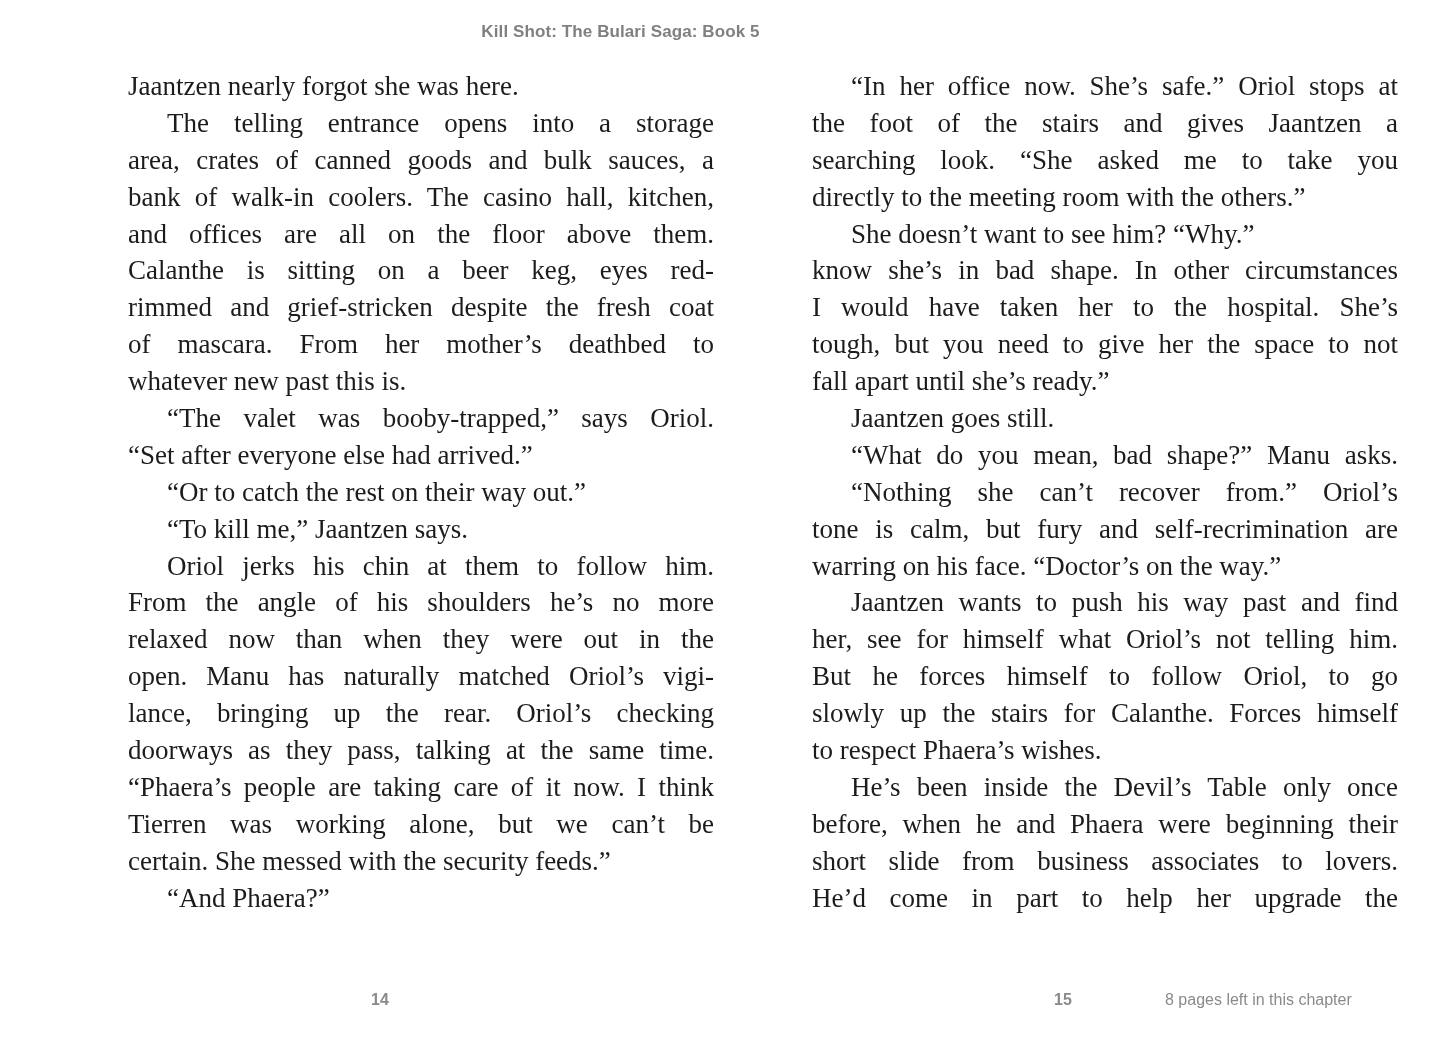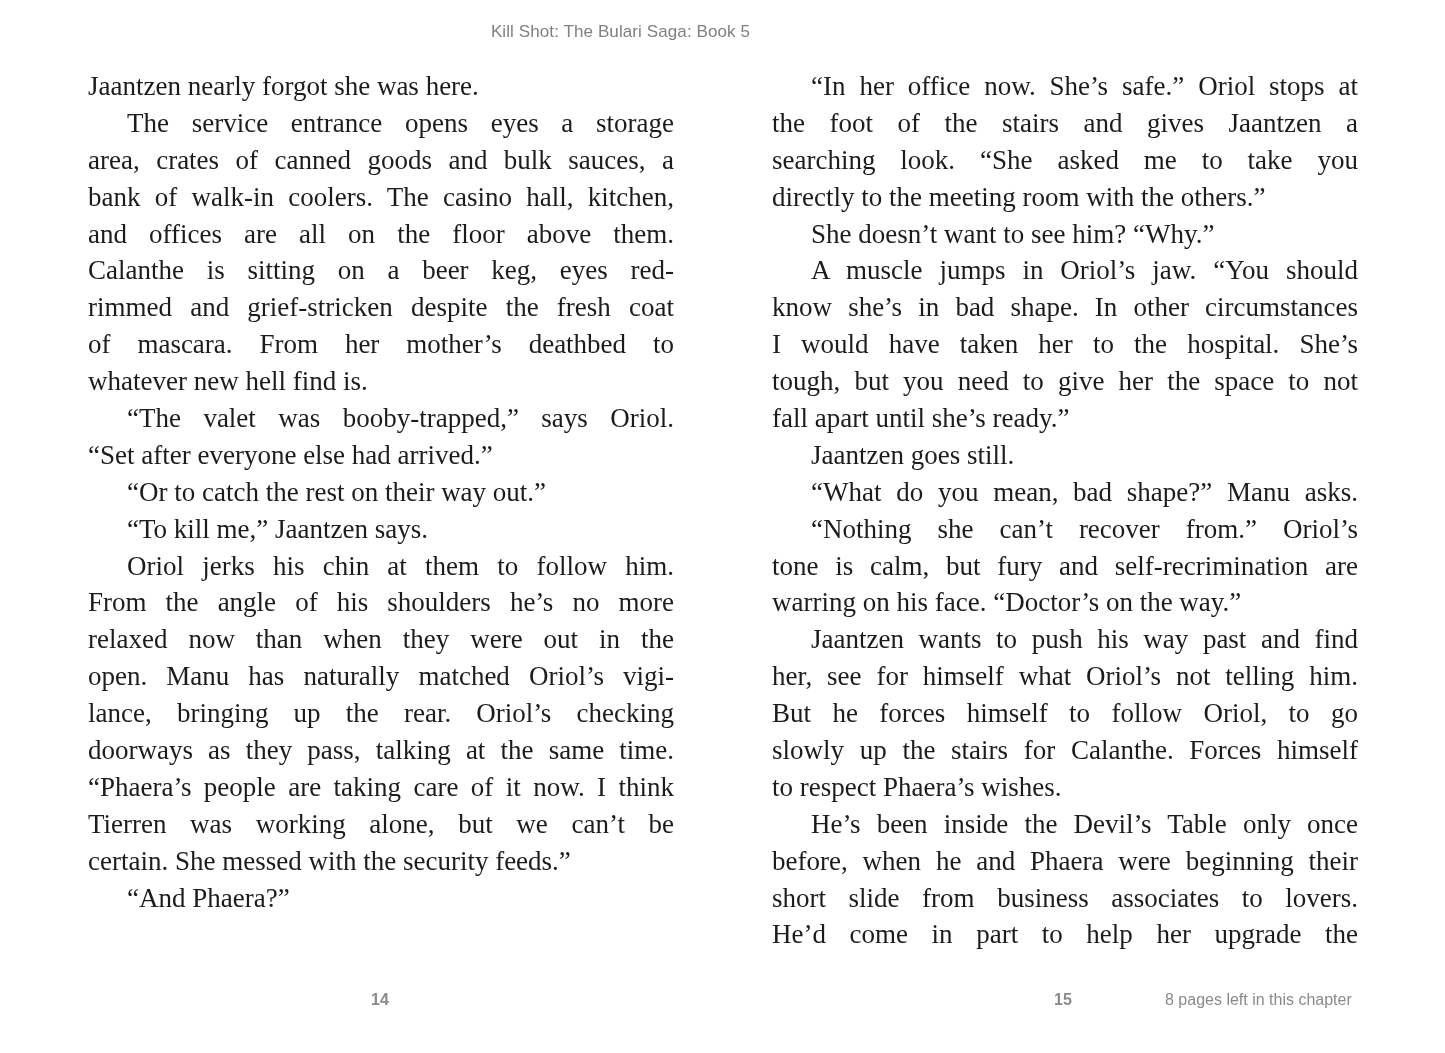--- a/index.html
+++ b/index.html
@@ -8,26 +8,27 @@
     background: #ffffff;
     position: relative;
     overflow: hidden;
     font-family: "Liberation Serif", "DejaVu Serif", serif;
     color: #1c1c1c;
   }
   .book-title {
     position: absolute; top: 22px; left: 0; width: 1241px;
     text-align: center;
     font-family: "Liberation Sans", "DejaVu Sans", sans-serif;
-    font-weight: normal; font-size: 17px; color: #808080;
+    font-weight: bold; font-size: 17px; color: #808080;
     letter-spacing: 0.1px;
   }
   .page {
     position: absolute; top: 68px;
     width: 586px;
+    margin-left: 40px;
   }
   .page.left { left: 88px; }
   .page.right { left: 772px; }
   .line {
     height: 36.9px;
     line-height: 36.9px;
     font-size: 27px;
     white-space: nowrap;
     text-align: justify;
     text-align-last: justify;
@@ -45,28 +46,28 @@
   .pn-right { left: 1054px; text-align: right; }
   .pages-left { left: 1149px; margin-left: 16px; }
 </style>
 </head>
 <body>
 
 <div class="book-title">Kill Shot: The Bulari Saga: Book 5</div>
 
 <div class="page left" id="left-page">
     <div class="line last">Jaantzen nearly forgot she was here.</div>
-    <div class="line indent">The service entrance opens eyes a storage</div>
+    <div class="line indent">The telling entrance opens into a storage</div>
     <div class="line">area, crates of canned goods and bulk sauces, a</div>
     <div class="line">bank of walk-in coolers. The casino hall, kitchen,</div>
     <div class="line">and offices are all on the floor above them.</div>
     <div class="line">Calanthe is sitting on a beer keg, eyes red-</div>
     <div class="line">rimmed and grief-stricken despite the fresh coat</div>
     <div class="line">of mascara. From her mother’s deathbed to</div>
-    <div class="line last">whatever new hell find is.</div>
+    <div class="line last">whatever new past this is.</div>
     <div class="line indent">“The valet was booby-trapped,” says Oriol.</div>
     <div class="line last">“Set after everyone else had arrived.”</div>
     <div class="line indent last">“Or to catch the rest on their way out.”</div>
     <div class="line indent last">“To kill me,” Jaantzen says.</div>
     <div class="line indent">Oriol jerks his chin at them to follow him.</div>
     <div class="line">From the angle of his shoulders he’s no more</div>
     <div class="line">relaxed now than when they were out in the</div>
     <div class="line">open. Manu has naturally matched Oriol’s vigi-</div>
     <div class="line">lance, bringing up the rear. Oriol’s checking</div>
     <div class="line">doorways as they pass, talking at the same time.</div>
@@ -74,21 +75,20 @@
     <div class="line">Tierren was working alone, but we can’t be</div>
     <div class="line last">certain. She messed with the security feeds.”</div>
     <div class="line indent last">“And Phaera?”</div>
   </div>
 <div class="page right" id="right-page">
     <div class="line indent">“In her office now. She’s safe.” Oriol stops at</div>
     <div class="line">the foot of the stairs and gives Jaantzen a</div>
     <div class="line">searching look. “She asked me to take you</div>
     <div class="line last">directly to the meeting room with the others.”</div>
     <div class="line indent last">She doesn’t want to see him? “Why.”</div>
-    <div class="line indent">A muscle jumps in Oriol’s jaw. “You should</div>
     <div class="line">know she’s in bad shape. In other circumstances</div>
     <div class="line">I would have taken her to the hospital. She’s</div>
     <div class="line">tough, but you need to give her the space to not</div>
     <div class="line last">fall apart until she’s ready.”</div>
     <div class="line indent last">Jaantzen goes still.</div>
     <div class="line indent">“What do you mean, bad shape?” Manu asks.</div>
     <div class="line indent">“Nothing she can’t recover from.” Oriol’s</div>
     <div class="line">tone is calm, but fury and self-recrimination are</div>
     <div class="line last">warring on his face. “Doctor’s on the way.”</div>
     <div class="line indent">Jaantzen wants to push his way past and find</div>

